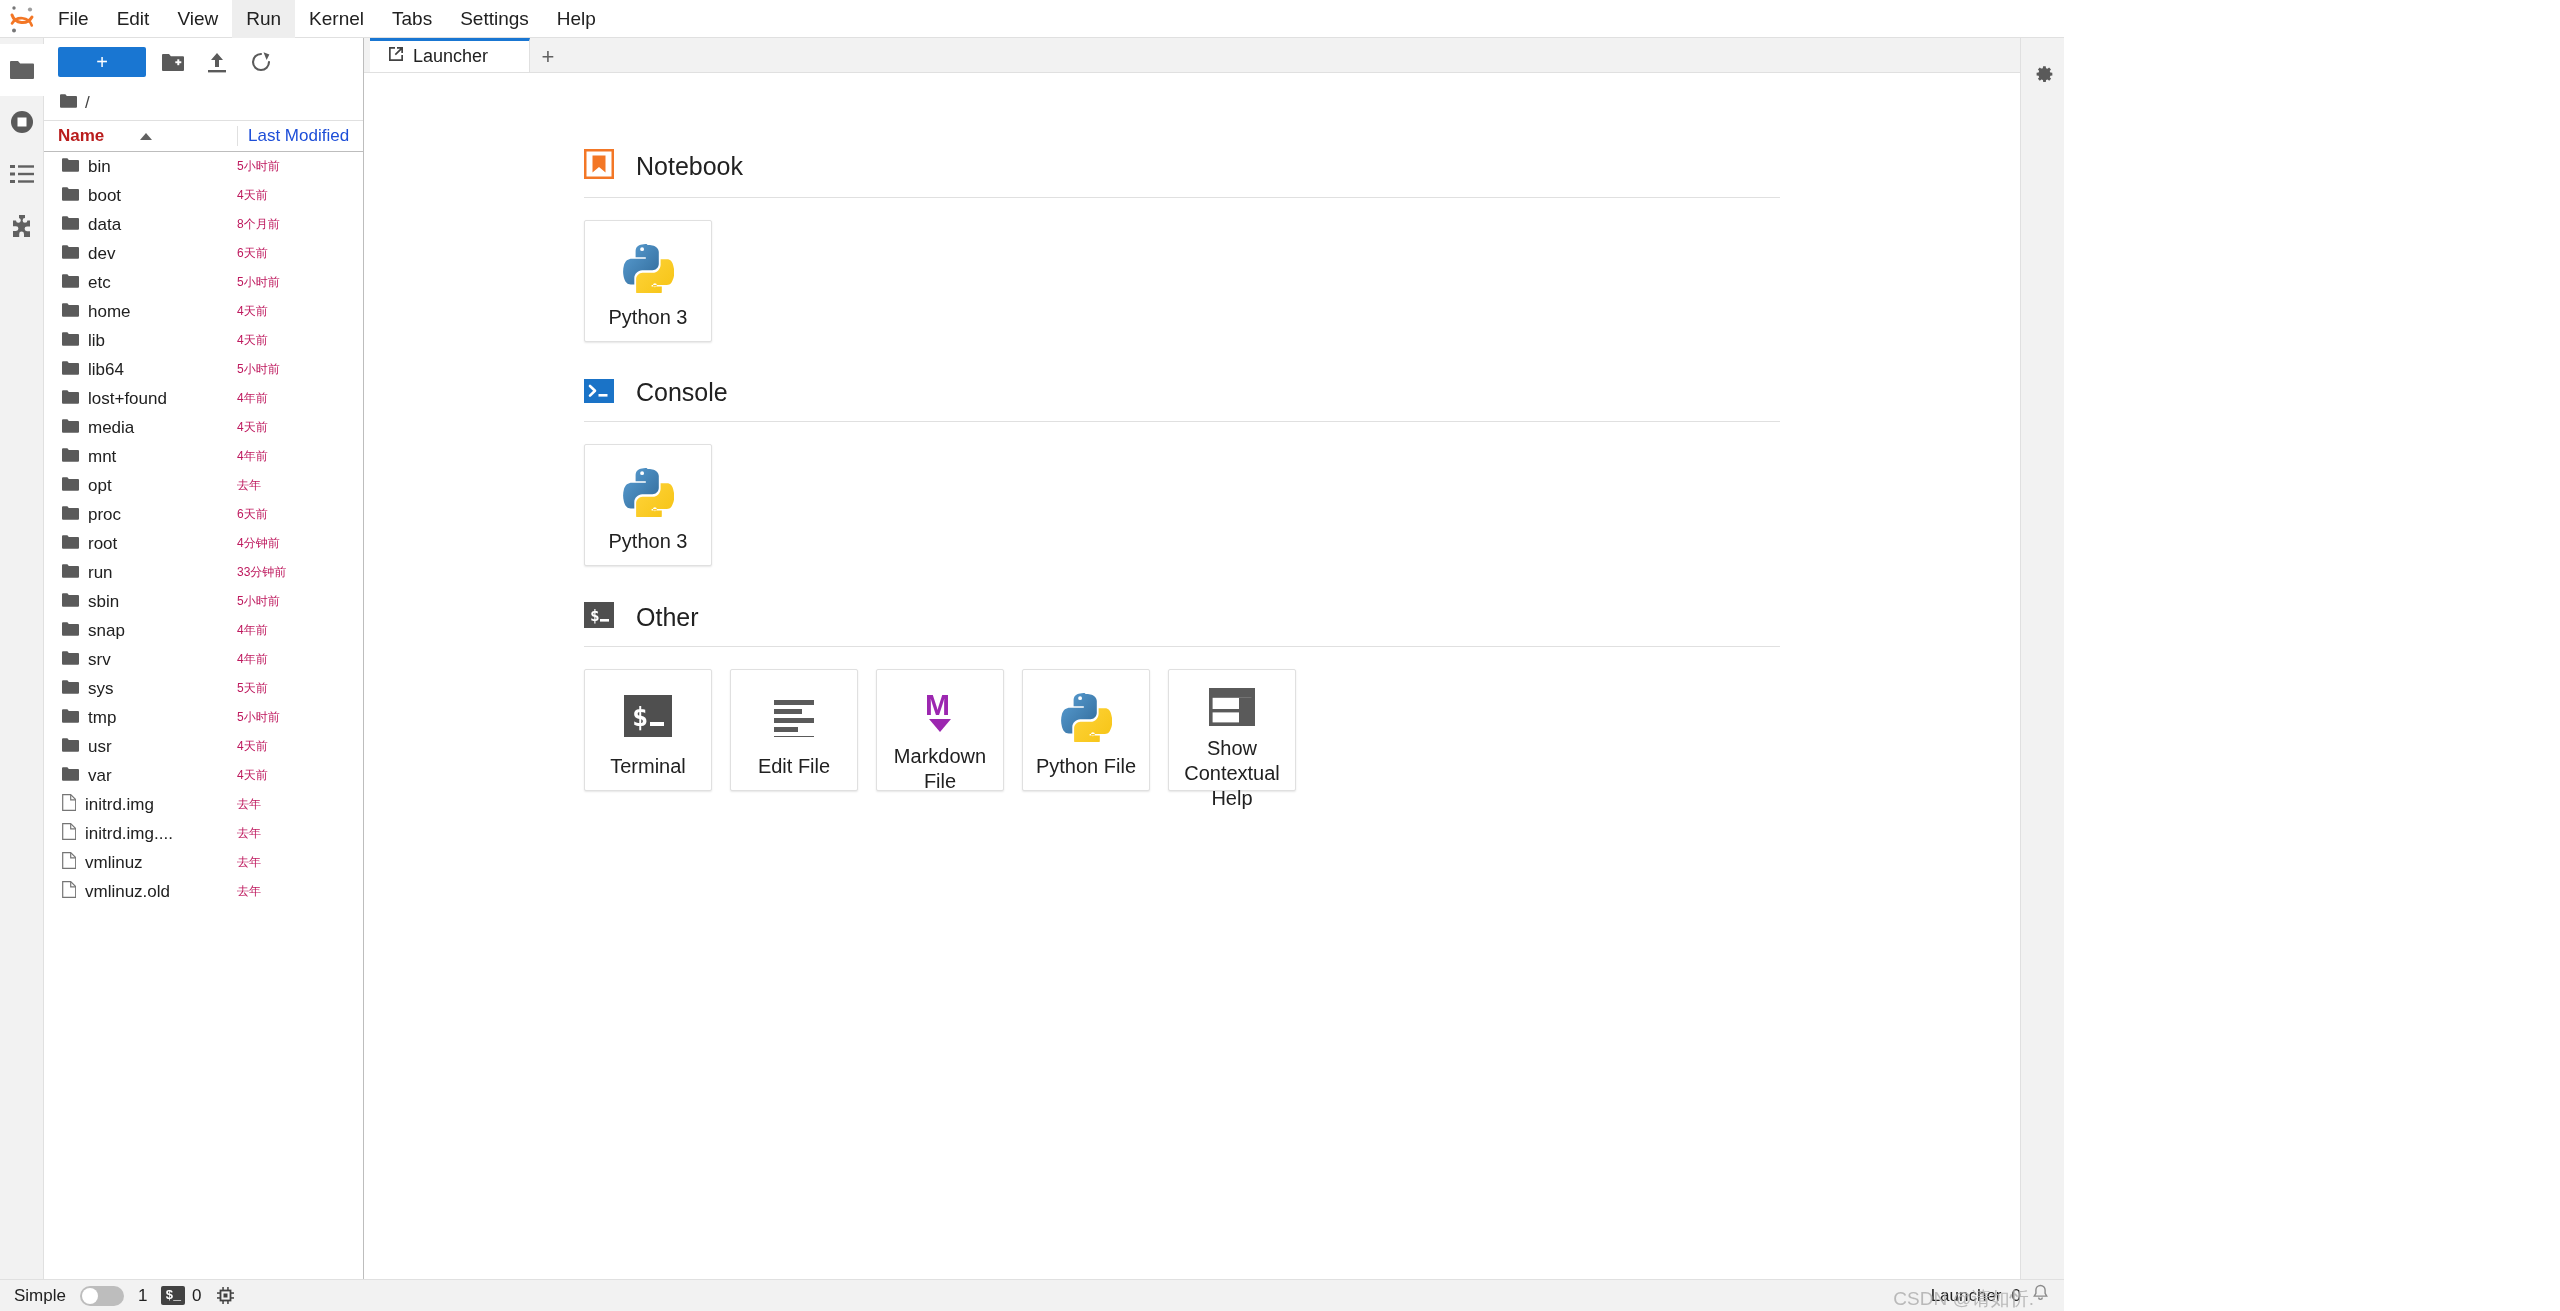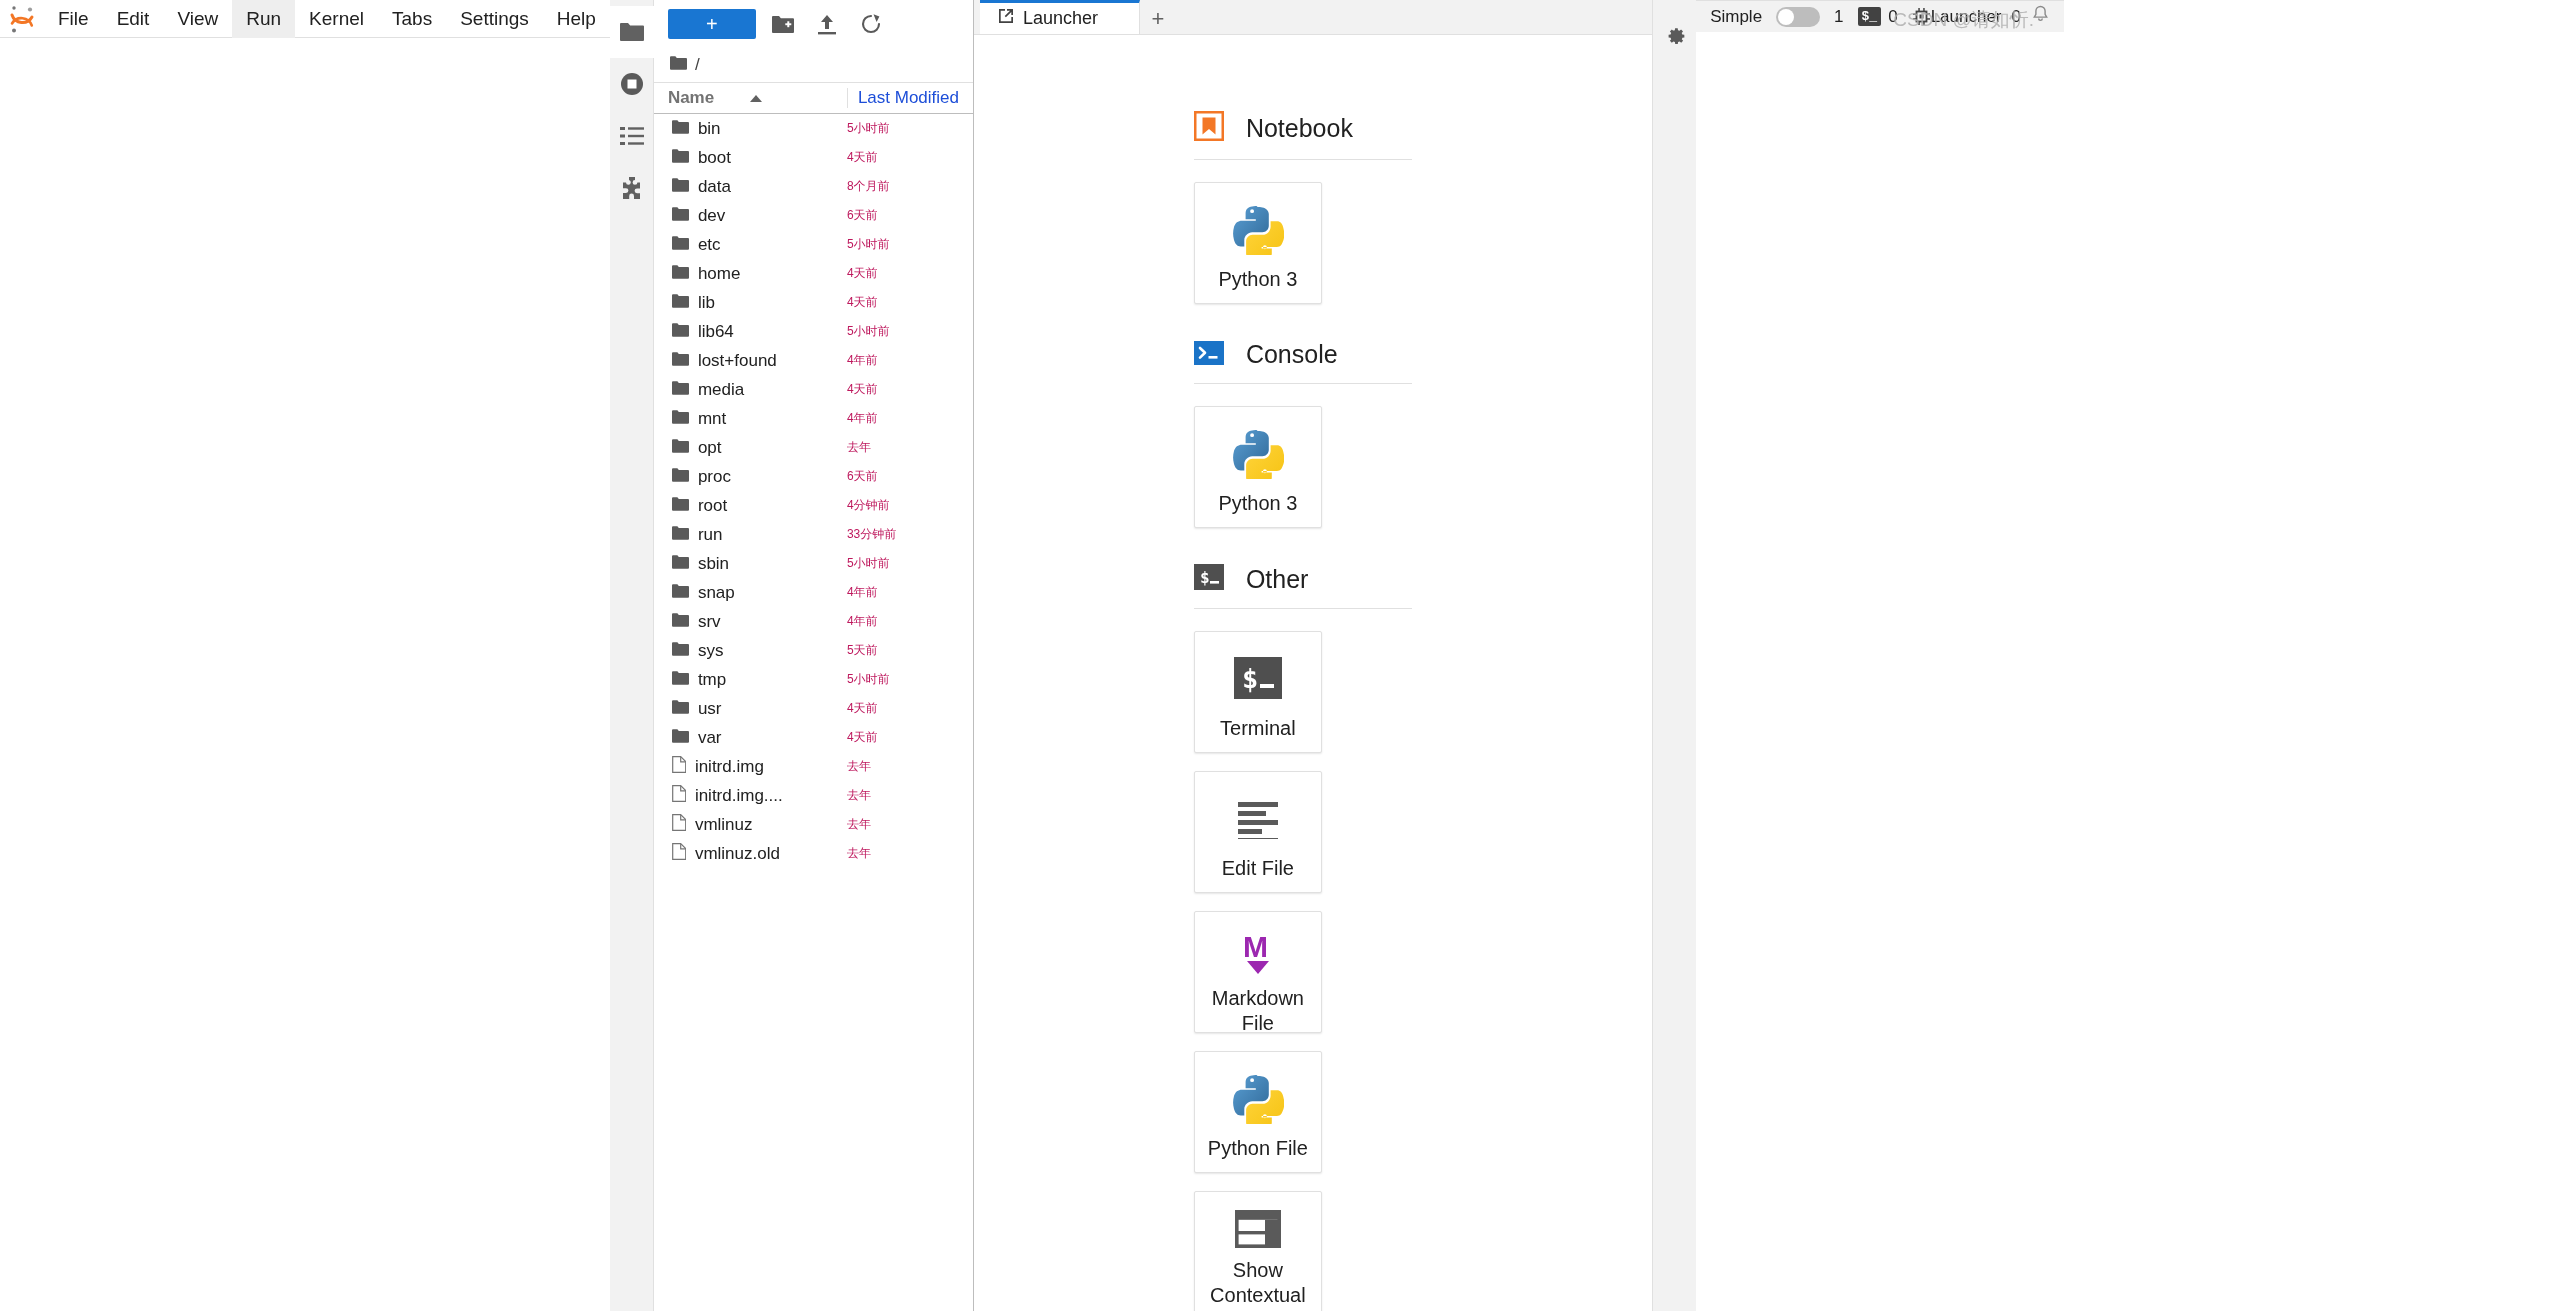--- a/index.html
+++ b/index.html
@@ -2,21 +2,21 @@
 <html><head>
 <meta charset="utf-8">
 <style>
   * { box-sizing: border-box; margin: 0; padding: 0; }
   html, body {
     width: 2560px; height: 1311px;
     font-family: "Liberation Sans", sans-serif;
     background: #ffffff;
     overflow: hidden;
   }
-  #app { position: relative; width: 2064px; height: 1311px; display: flex; }
+  #app { position: relative; width: 2064px; height: 1311px; display: flex; flex-direction: column; }
 
   
   .menubar {
     height: 38px; min-height: 38px; background: #ffffff;
     display: flex; align-items: center; border-bottom: 1px solid #e0e0e0;
   }
   .jp-logo { width: 44px; height: 38px; display: flex; align-items: center; justify-content: center; }
   .menu-item {
     padding: 0 14px; height: 38px; display: flex; align-items: center;
     font-size: 19px; color: #212121; cursor: pointer; white-space: nowrap;
@@ -71,21 +71,21 @@
   .filter-box input::placeholder { color: #9e9e9e; }
 
   .breadcrumb {
     height: 34px; display: flex; align-items: center; gap: 8px;
     padding: 0 16px; font-size: 17px; color: #424242;
   }
   .fb-header {
     display: flex; align-items: center; border-top: 1px solid #e0e0e0;
     border-bottom: 1px solid #bdbdbd; height: 32px; padding: 0 8px 0 14px;
   }
-  .fb-h-name { flex: 1; font-size: 17px; font-weight: bold; color: #737373; display: flex; align-items: center; gap: 36px; }
+  .fb-h-name { flex: 1; font-size: 17px; font-weight: bold; color: #b91c1c; display: flex; align-items: center; gap: 36px; }
   .fb-h-mod { width: 118px; font-size: 17px; color: #1d4ed8; text-align: left; border-left: 1px solid #e0e0e0; padding-left: 10px; }
   .sort-caret { width: 0; height: 0; border-left: 6px solid transparent; border-right: 6px solid transparent; border-bottom: 7px solid #616161; }
 
   .fb-list { flex: 1; overflow: hidden; }
   .fb-row {
     display: flex; align-items: center; height: 29px; padding: 0 8px 0 18px;
     font-size: 17px; color: #212121; cursor: pointer;
   }
   .fb-row .nm { flex: 1; display: flex; align-items: center; gap: 9px; overflow: hidden; white-space: nowrap; }
   .fb-row .md { width: 118px; text-align: left; color: #be185d; font-size: 12px; }

